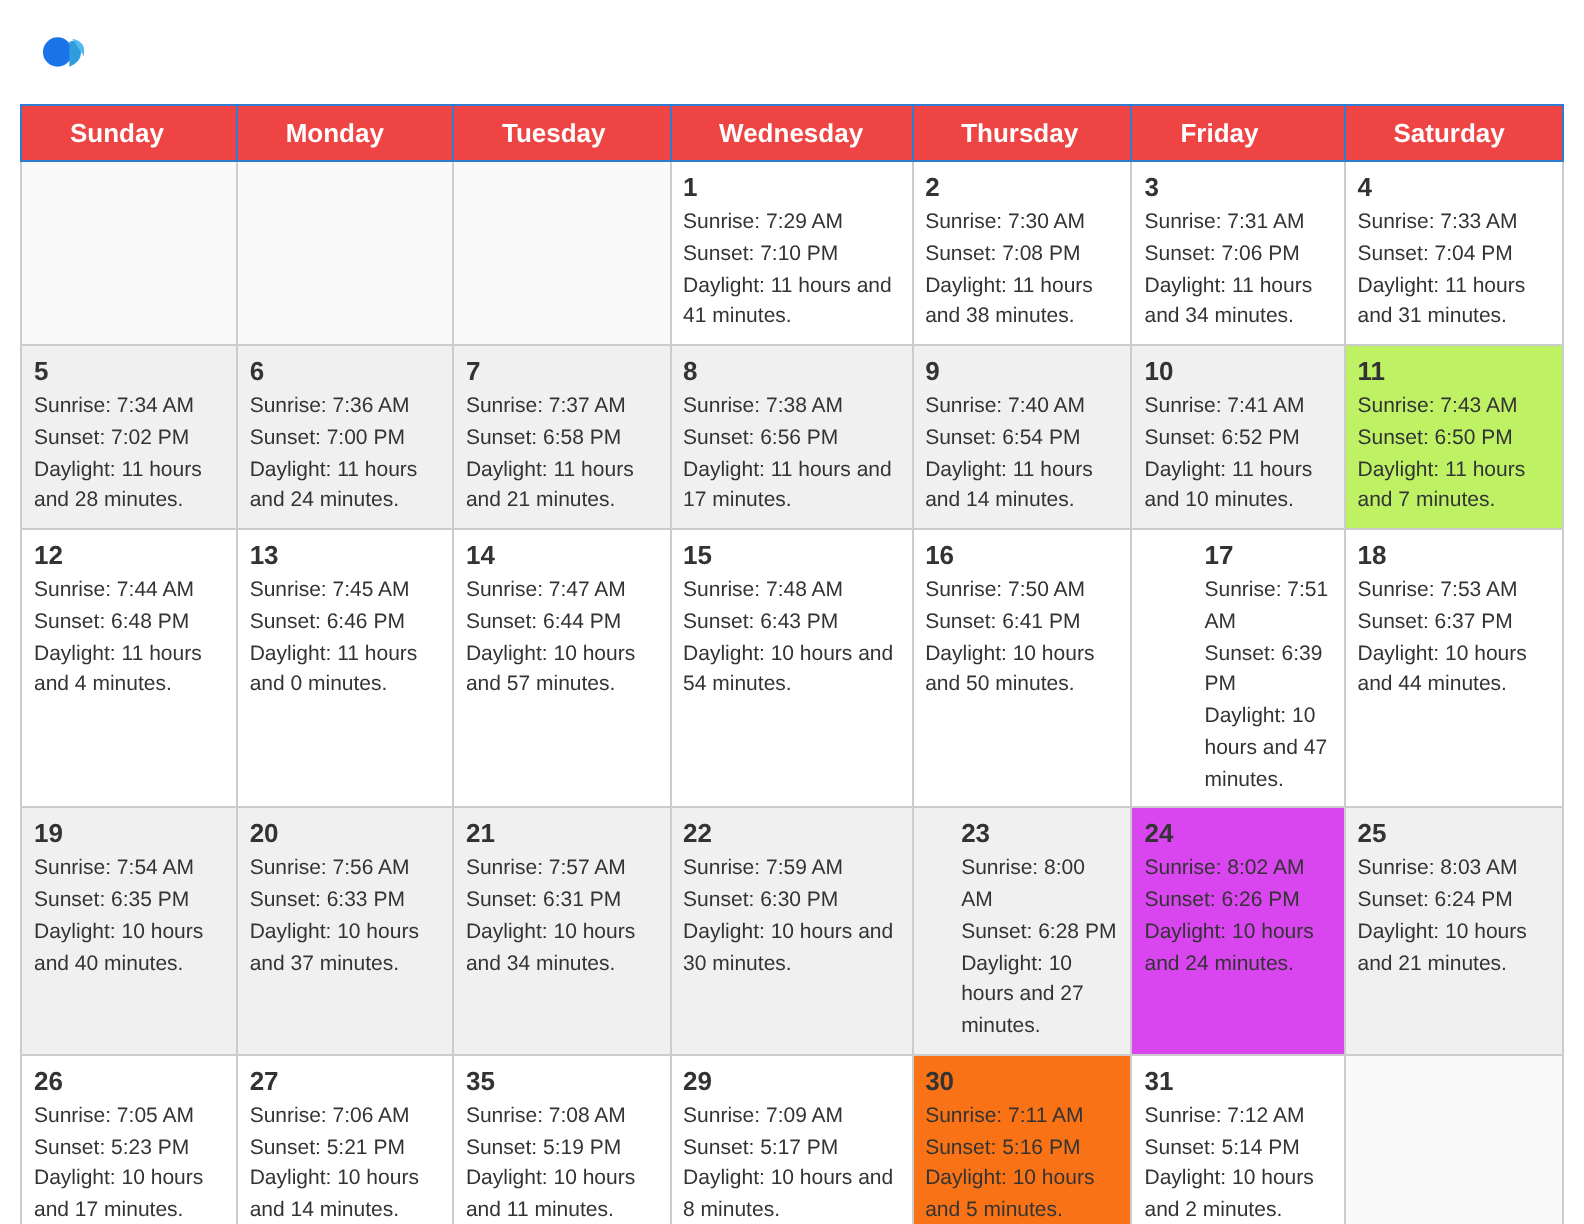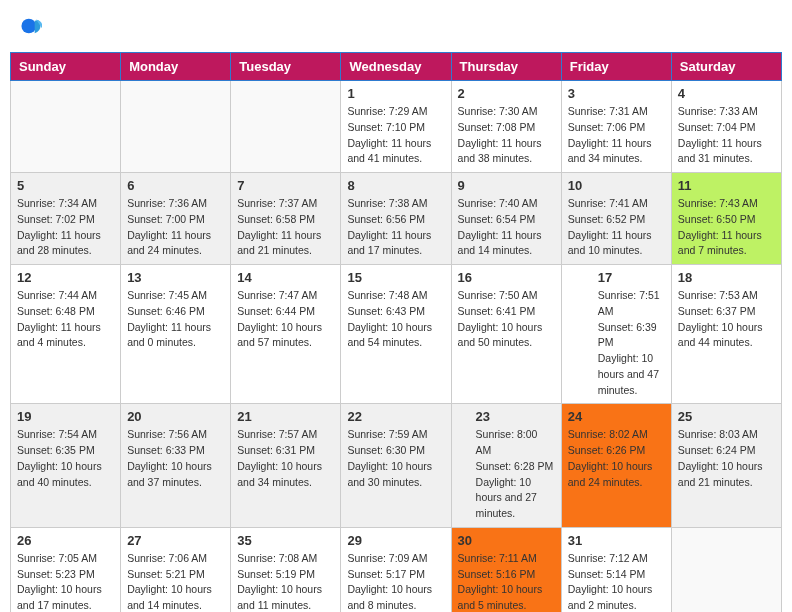--- a/index.html
+++ b/index.html
@@ -38,26 +38,26 @@
       font-size: 15px;
       color: #555;
       font-weight: bold;
     }
     .calendar {
       width: 100%;
       border-collapse: collapse;
       border: 1px solid #ccc;
     }
     .calendar th {
-      background-color: #be185d;
+      background-color: #ef4444;
       color: #fff;
       font-size: 13px;
       font-weight: bold;
       text-align: left;
-      padding: 6px 8px;
+      padding: 6px 24px;
       border: 1px solid #2e7bcf;
     }
     .calendar td {
       vertical-align: top;
       padding: 5px 6px;
       border: 1px solid #ccc;
       font-size: 10.5px;
       color: #333;
       width: 14.28%;
       min-height: 80px;
@@ -211,21 +211,21 @@
           <div class="day-info">Sunrise: 7:57 AM<br>Sunset: 6:31 PM<br>Daylight: 10 hours and 34 minutes.</div>
         </td>
         <td style="background: rgb(240, 240, 240);">
           <span class="day-number">22</span>
           <div class="day-info">Sunrise: 7:59 AM<br>Sunset: 6:30 PM<br>Daylight: 10 hours and 30 minutes.</div>
         </td>
         <td style="background: rgb(240, 240, 240); padding-left: 24px;">
           <span class="day-number">23</span>
           <div class="day-info">Sunrise: 8:00 AM<br>Sunset: 6:28 PM<br>Daylight: 10 hours and 27 minutes.</div>
         </td>
-        <td style="background: #f97316; margin-left: 16px;">
+        <td style="background: #d946ef; margin-left: 16px;">
           <span class="day-number">24</span>
           <div class="day-info">Sunrise: 8:02 AM<br>Sunset: 6:26 PM<br>Daylight: 10 hours and 24 minutes.</div>
         </td>
         <td style="background: rgb(240, 240, 240);">
           <span class="day-number">25</span>
           <div class="day-info">Sunrise: 8:03 AM<br>Sunset: 6:24 PM<br>Daylight: 10 hours and 21 minutes.</div>
         </td>
       </tr>
       <tr>
         <td style="background: rgb(255, 255, 255);">

